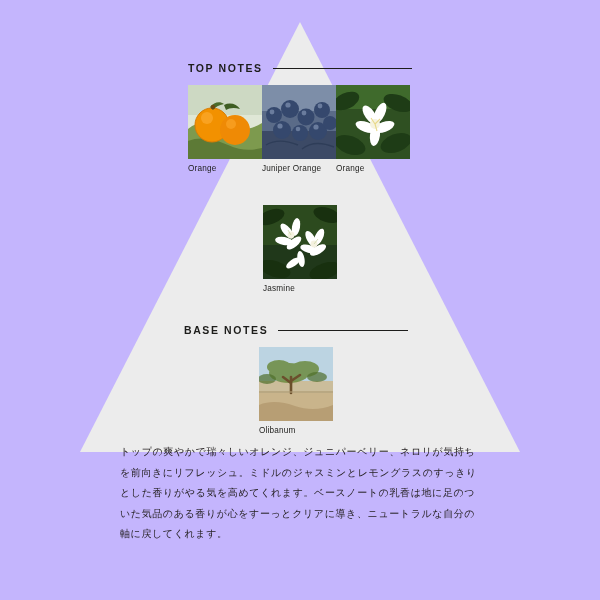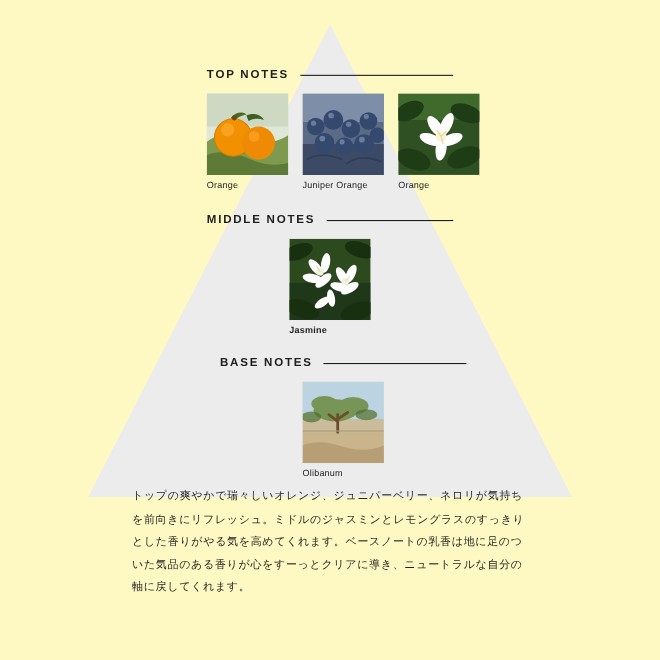--- a/index.html
+++ b/index.html
@@ -11,21 +11,21 @@
     height: 600px;
     background: #ffffff;
     font-family: "Liberation Sans", sans-serif;
     color: #231f20;
     overflow: hidden;
   }
   #page {
     position: relative;
     width: 600px;
     height: 600px;
-    background: #fef9c3;
+    background: #c4b5fd;
   }
 
   
   #pyramid {
     position: absolute;
     left: 0;
     top: 22px;
     width: 600px;
     height: 430px;
     pointer-events: none;
@@ -56,21 +56,21 @@
     white-space: nowrap;
   }
   .sec-rule {
     flex: 1 1 auto;
     height: 1px;
     background: #1d1d1b;
   }
 
   .cards {
     display: flex;
-    gap: 13px;
+    gap: 0;
     margin-top: 11px;
   }
   .card {
     width: 74px;
   }
   .thumb {
     width: 74px;
     height: 74px;
     overflow: hidden;
     position: relative;
@@ -85,23 +85,23 @@
     margin-top: 5px;
     font-size: 8.2px;
     letter-spacing: 0.2px;
     color: #1d1d1b;
     white-space: nowrap;
   }
 
   
   #sec-top    { left: 188px; top: 62px;  width: 224px; }
   #sec-middle { left: 188px; top: 194px; width: 224px; }
-  #sec-base   { left: 200px; top: 324px; width: 224px; }
-
-  #sec-middle .cards { justify-content: center; font-weight: bold; }
+  #sec-base   { left: 184px; top: 324px; width: 224px; }
+
+  #sec-middle .cards { justify-content: center; }
   #sec-base .cards   { justify-content: center; align-items: flex-end; }
 
   
   #copy {
     position: absolute;
     left: 120px;
     top: 442px;
     width: 364px;
     font-size: 10px;
     line-height: 2.05;
@@ -209,24 +209,20 @@
               </g>
             </svg>
           </div>
           <div class="caption">Orange</div>
         </div>
 
       </div>
     </div>
 
     <div class="section" id="sec-middle">
-      <div class="sec-head">
-        <span class="sec-title">MIDDLE NOTES</span>
-        <span class="sec-rule"></span>
-      </div>
       <div class="cards">
 
         <div class="card">
           <div class="thumb">
             <svg viewBox="0 0 74 74">
               <rect width="74" height="74" fill="#2c4a1e"></rect>
               <path d="M0 40h74v34H0z" fill="#20381a"></path>
               <g fill="#18300f">
                 <ellipse cx="8" cy="12" rx="14" ry="7" transform="rotate(-20 8 12)"></ellipse>
                 <ellipse cx="64" cy="10" rx="14" ry="7" transform="rotate(18 64 10)"></ellipse>

